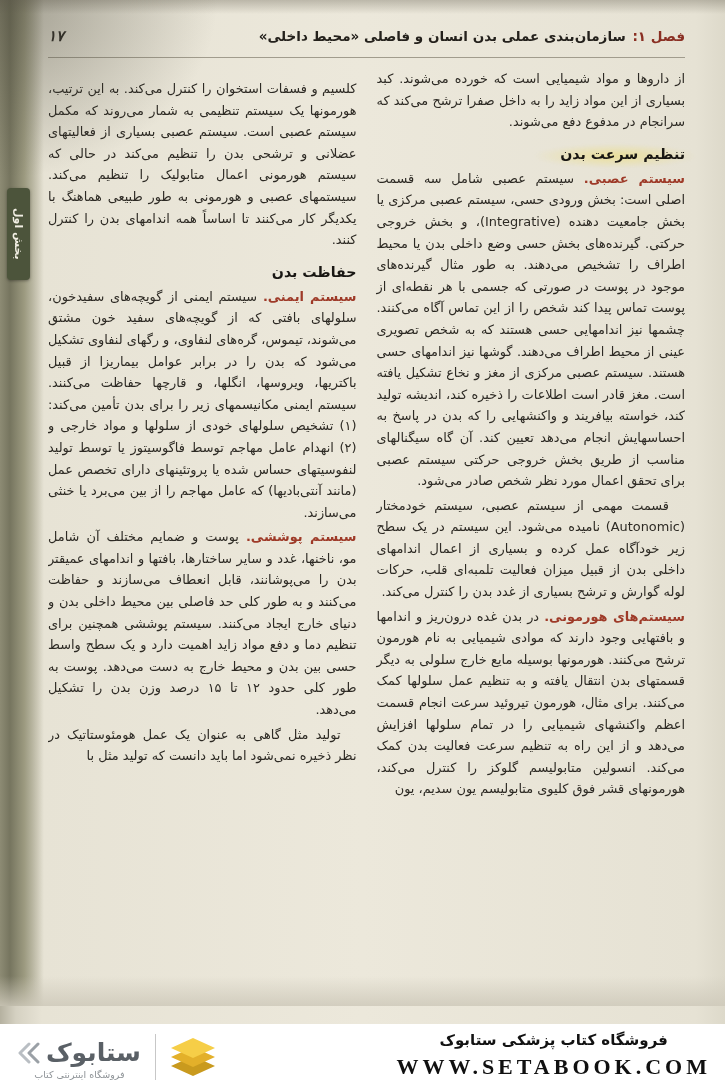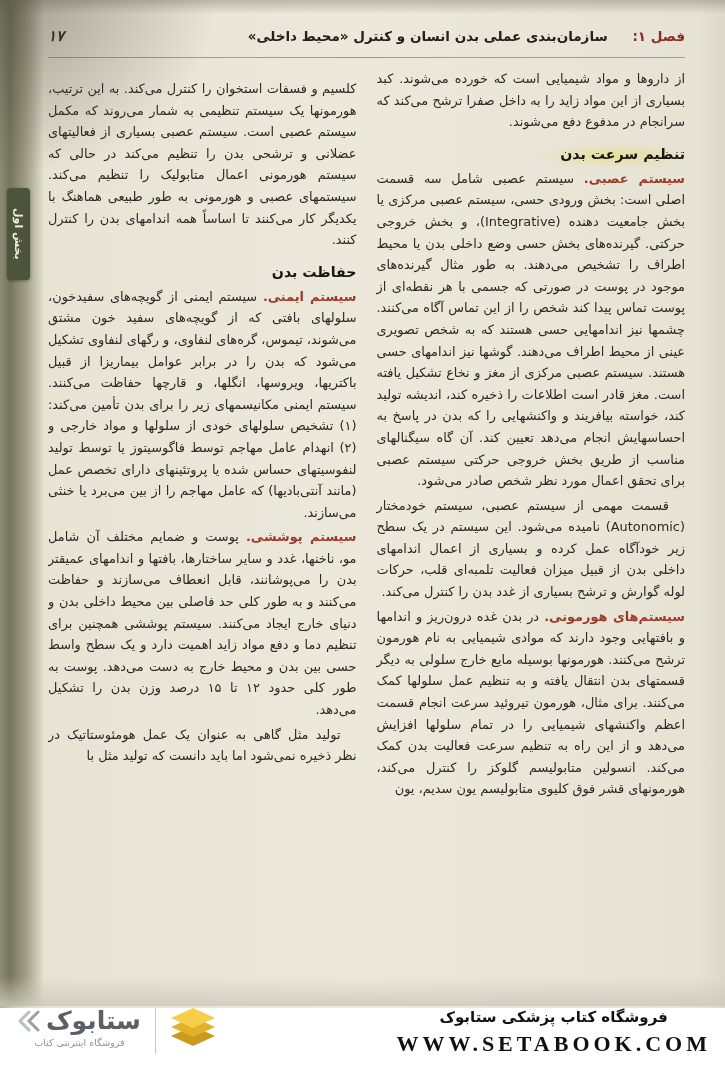--- a/index.html
+++ b/index.html
@@ -22,38 +22,38 @@
     background:linear-gradient(rgba(230,226,214,0),rgba(206,201,186,.85));pointer-events:none;}
   .spine{position:absolute;top:0;left:0;bottom:74px;width:44px;
     background:linear-gradient(90deg,#8d8b74 0px,#76755f 10px,#9b997f 24px,rgba(231,227,213,0) 44px);}
   .side-tab{position:absolute;left:7px;top:188px;width:23px;height:92px;
     background:#4c543b;border-radius:4px;display:flex;align-items:center;justify-content:center;
     box-shadow:0 1px 3px rgba(0,0,0,.35);}
   .side-tab span{writing-mode:vertical-rl;color:#f2efe4;font-size:11px;font-weight:bold;letter-spacing:1px;white-space:nowrap;}
   
   .header{position:absolute;top:27px;right:40px;left:48px;display:flex;justify-content:space-between;align-items:baseline;}
   .chapter{font-size:13.5px;font-weight:bold;color:#24211c;}
-  .chapter-label{color:#8a2f23;margin-left:20px;}
+  .chapter-label{color:#8a2f23;margin-left:2px;}
   .page-num{font-size:15px;font-weight:bold;color:#2a2722;font-style:italic;}
   .rule{position:absolute;top:57px;right:40px;left:48px;border-top:1px solid #a19c8d;}
   .highlight{position:absolute;top:144px;right:30px;width:160px;height:24px;
     background:radial-gradient(ellipse at center,rgba(238,219,95,.5),rgba(238,219,95,0) 72%);
     filter:blur(1px);pointer-events:none;}
   
   .columns{position:absolute;top:68px;right:40px;left:48px;bottom:76px;
     display:flex;gap:20px;overflow:hidden;}
   .col{flex:1;color:#2d2a24;}
   .col.left{padding-top:10px;}
   p.para{margin:0 0 3px;font-size:12.9px;line-height:21.6px;text-align:justify;}
   p.para.indent{text-indent:16px;}
   .lead{color:#9e3a28;font-weight:bold;}
   h3.sec{margin:13px 0 6px;font-size:14.2px;font-weight:bold;color:#191713;}
   
-  .footer{position:absolute;left:0;right:0;bottom:0;height:72px;background:#ffffff;
-    display:flex;align-items:flex-start;direction:ltr;padding:0 10px;box-sizing:border-box;}
+  .footer{position:absolute;left:0;right:0;bottom:0;height:56px;background:#ffffff;
+    display:flex;align-items:flex-end;direction:ltr;padding:0 10px;box-sizing:border-box;}
   .logo{display:flex;flex-direction:column;align-items:center;margin-left:8px;}
   .logo-row{display:flex;align-items:center;gap:6px;}
   .wordmark{font-size:25px;font-weight:bold;color:#5a6066;direction:rtl;line-height:1;}
   .logo-sub{font-size:9.5px;color:#8d9296;margin-top:4px;letter-spacing:.5px;}
   .vdiv{width:1px;height:46px;background:#c7c7c7;margin:0 14px;}
   .footer-right{margin-left:auto;text-align:center;padding-right:4px;}
   .store-line{font-size:15px;font-weight:bold;color:#121212;direction:rtl;margin-bottom:5px;}
   .url{font-family:"Liberation Serif", serif;font-weight:bold;font-size:22px;
     letter-spacing:4px;color:#101010;direction:ltr;}
 </style>
@@ -64,21 +64,21 @@
 
   <div class="spine"></div>
 
   <div class="side-tab">
     <span>بخش اول</span>
   </div>
 
   <div class="header">
     <div class="chapter">
       <span class="chapter-label">فصل ۱:</span>
-      <span class="chapter-title">سازمان‌بندی عملی بدن انسان و کنترل «محیط داخلی»</span>
+      <span class="chapter-title">سازمان‌بندی عملی بدن انسان و فاصلی «محیط داخلی»</span>
     </div>
     <div class="page-num">۱۷</div>
   </div>
 
   <div class="rule"></div>
   <div class="highlight"></div>
 
   <div class="columns">
 
     <div class="col right">

